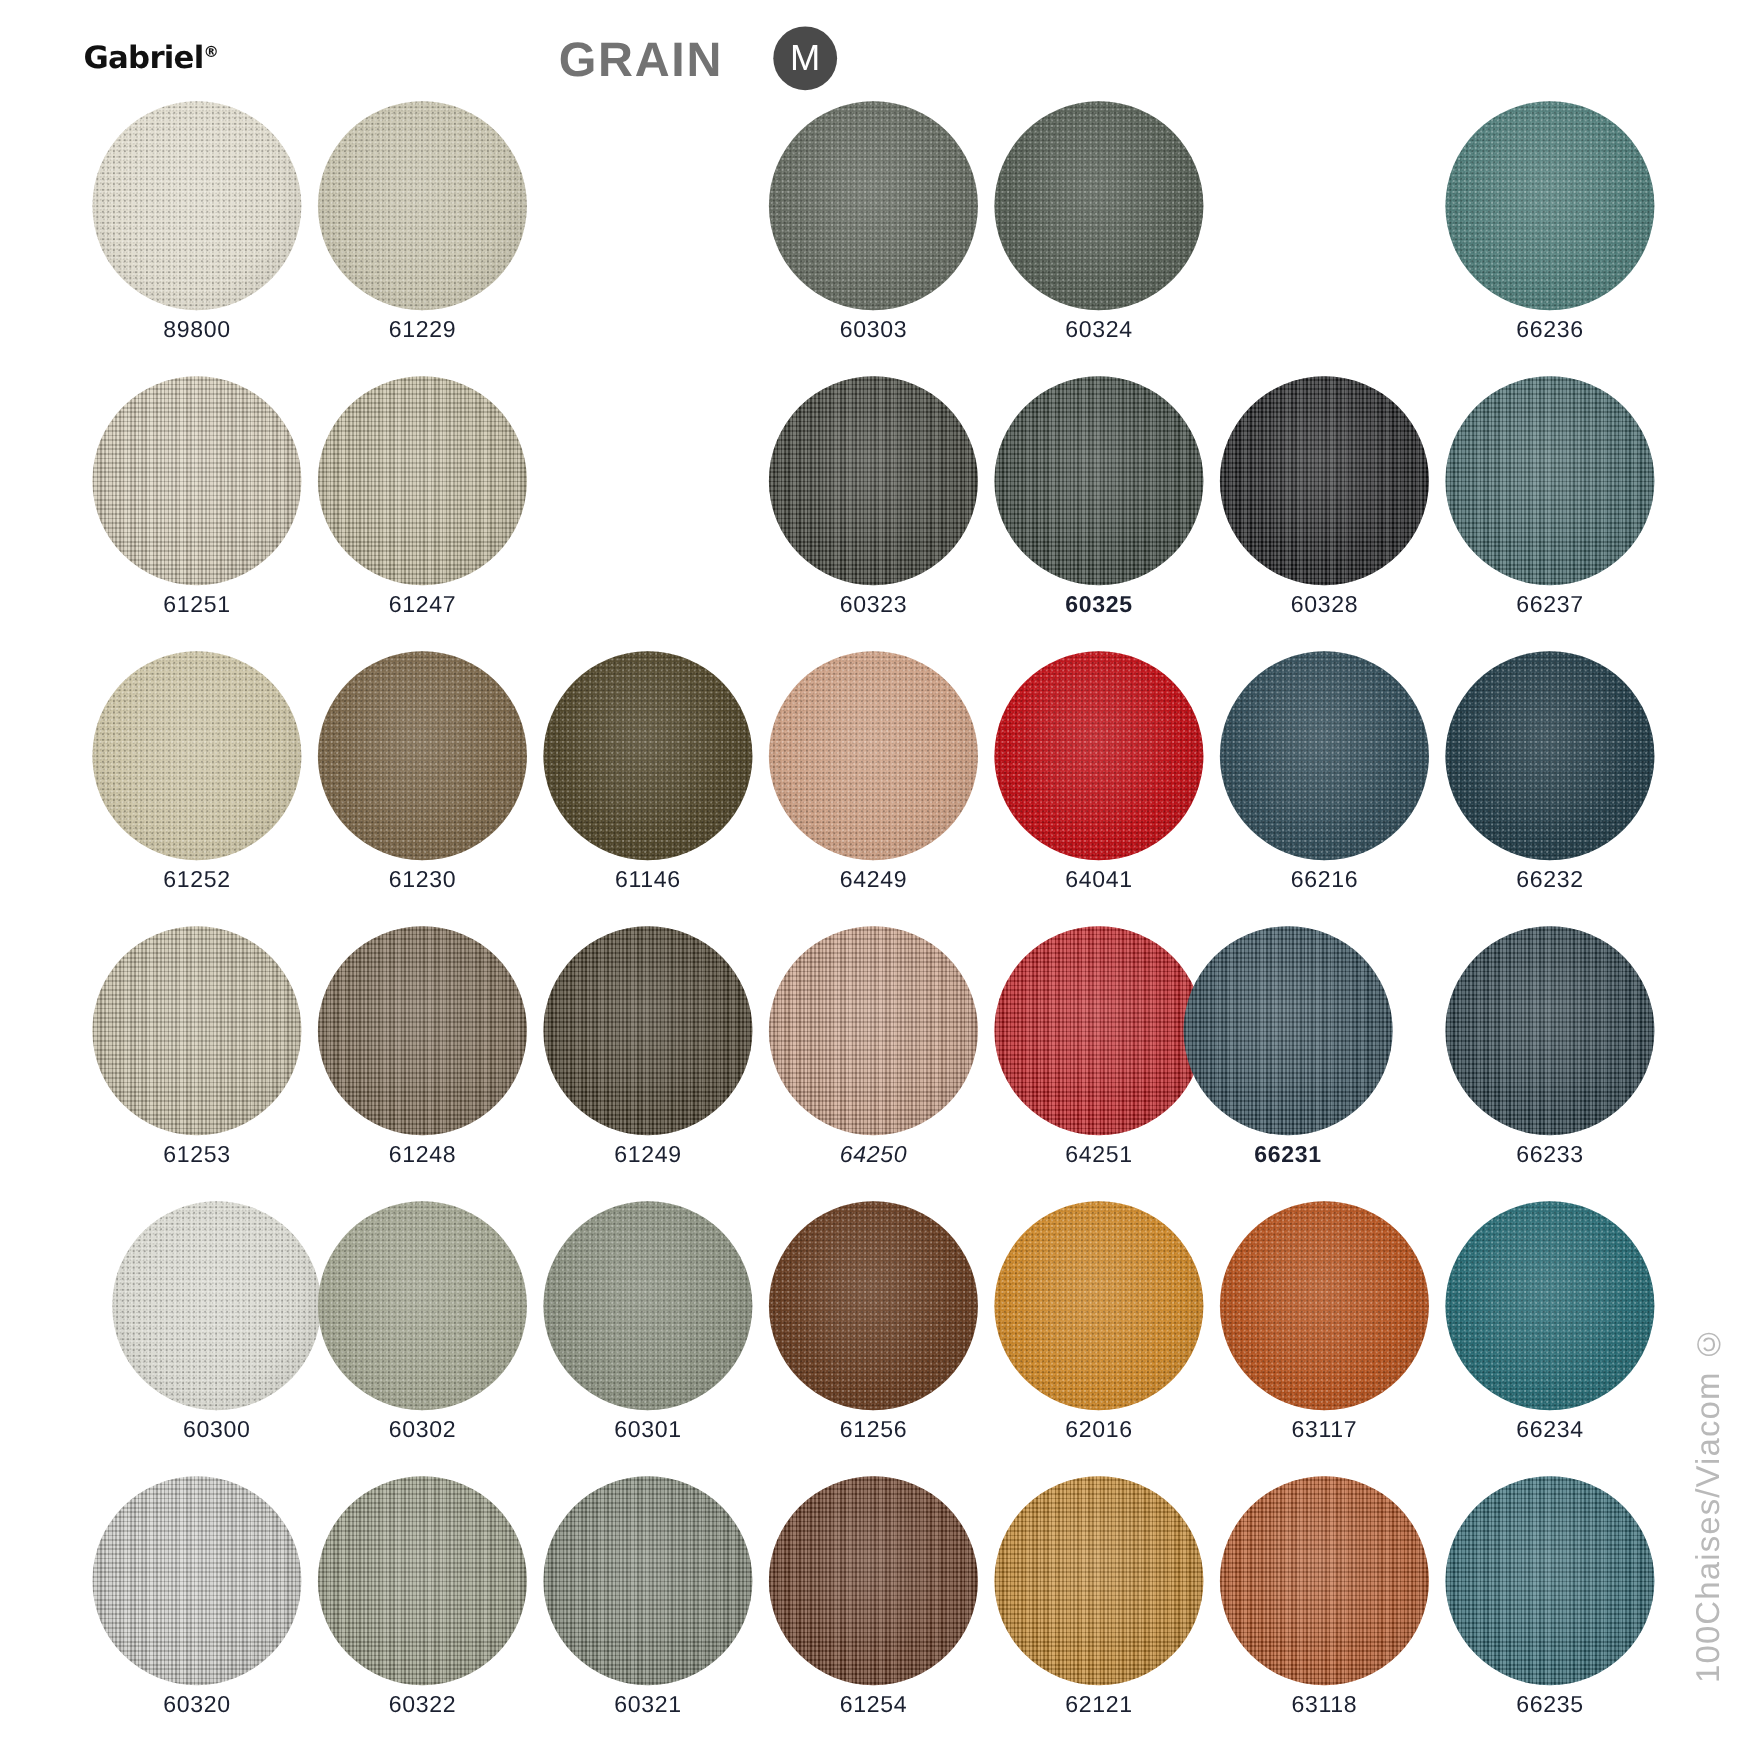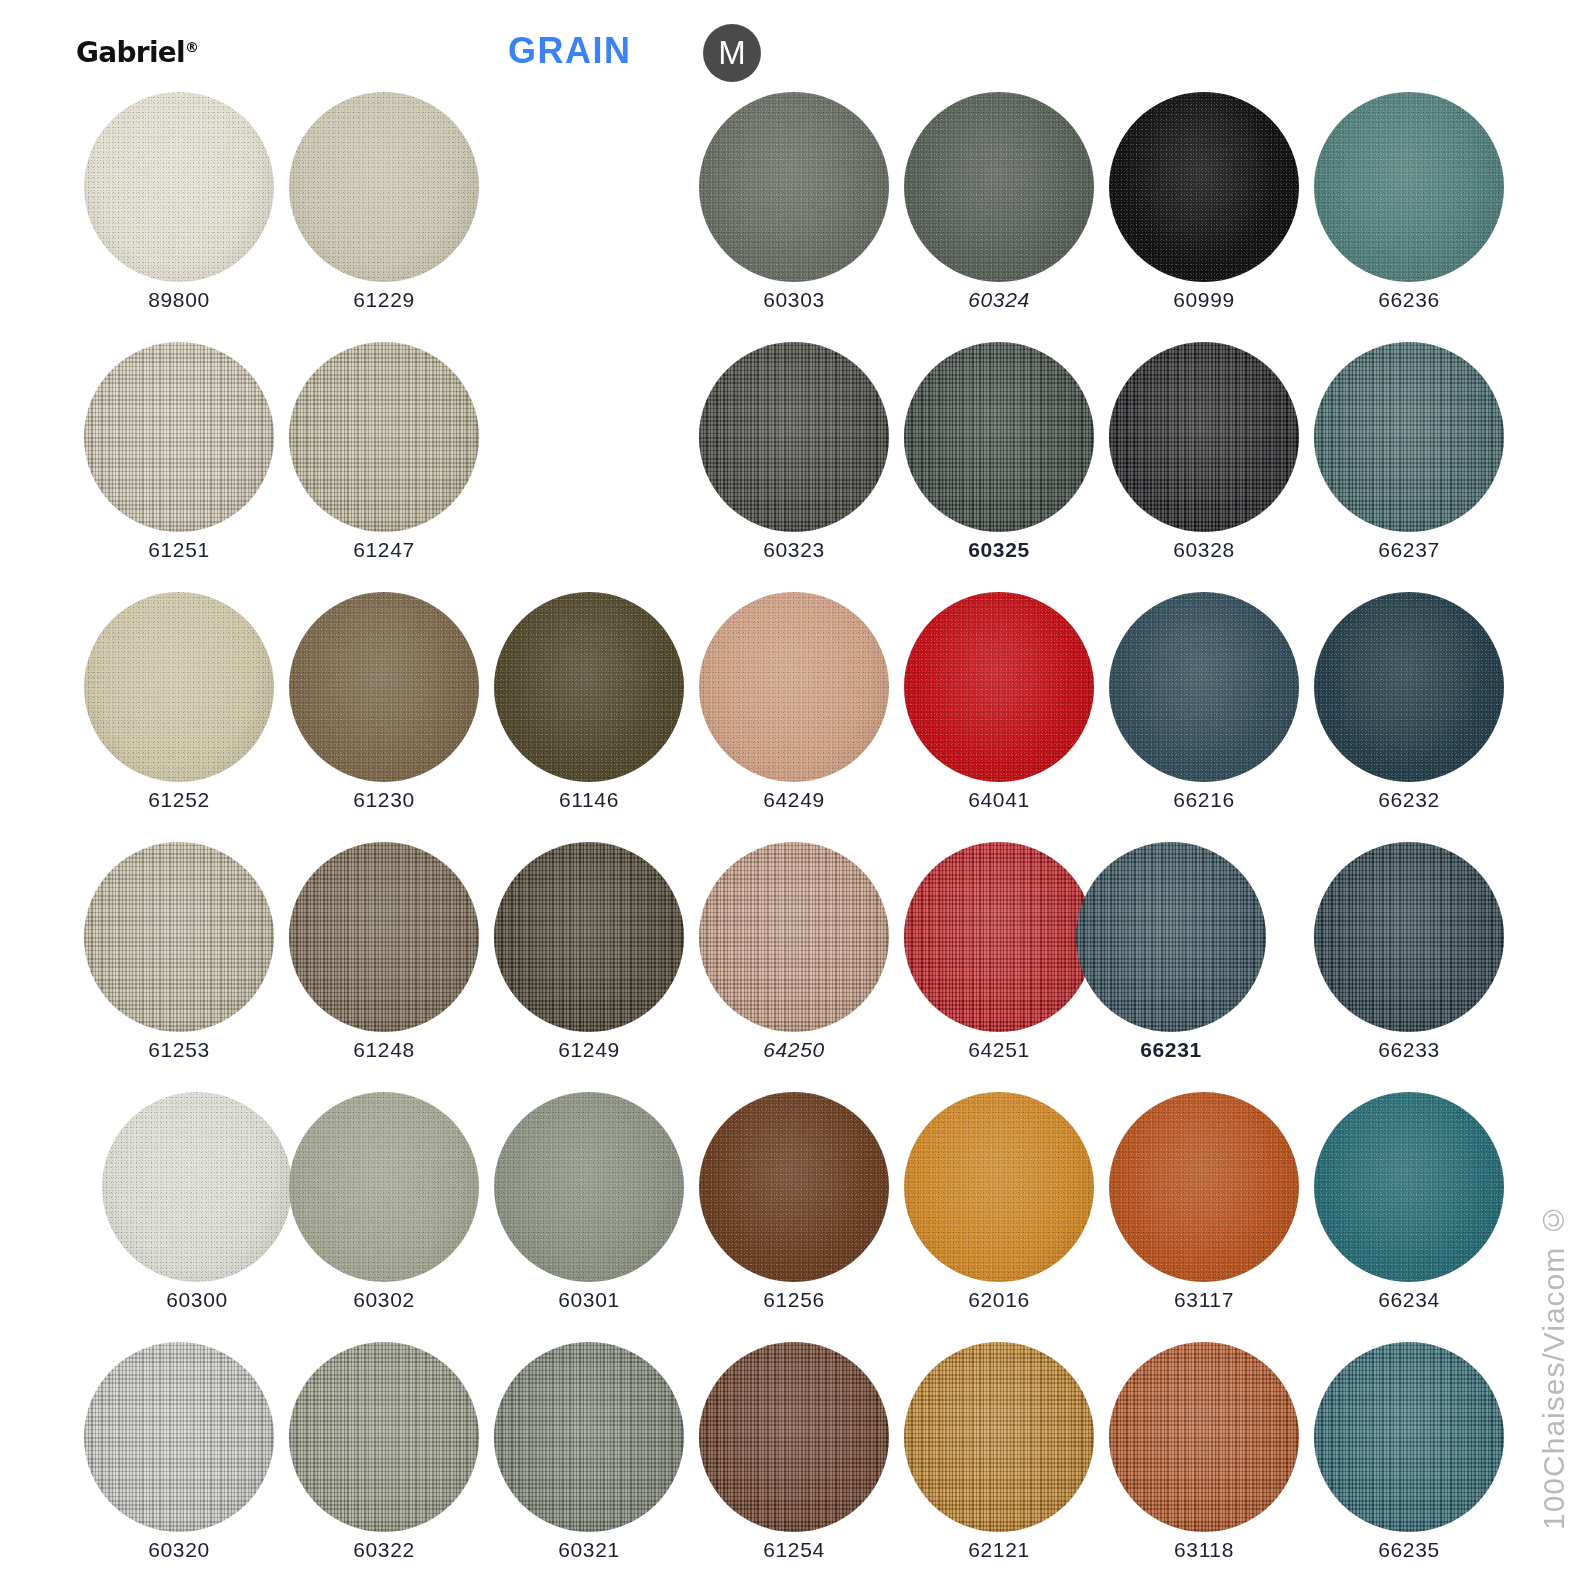--- a/index.html
+++ b/index.html
@@ -40,23 +40,23 @@
     vertical-align: super;
     font-weight: bold;
     letter-spacing: 0;
   }
   #collection-title {
     position: absolute;
     left: 508px;
     top: 30px;
     font-family: "Liberation Sans", sans-serif;
     font-weight: bold;
-    font-size: 36px;
+    font-size: 44px;
     letter-spacing: 1.5px;
-    color: #3b82f6;
+    color: #737373;
     white-space: nowrap;
   }
   #martindale-badge {
     position: absolute;
     left: 703px;
     top: 24px;
     width: 58px;
     height: 58px;
     border-radius: 50%;
     background: #4a4a4a;
@@ -197,31 +197,25 @@
         </div>
         <div class="swatch-label">61229</div>
       </div>
       <div class="swatch-cell empty" style="left: 486px;"></div>
       <div class="swatch-cell" style="left: 691px;">
         <div class="swatch-disc" style="background-color: rgb(106, 112, 102);">
           <div class="tex-grain"></div>
         </div>
         <div class="swatch-label">60303</div>
       </div>
-      <div class="swatch-cell" style="left: 896px; font-style: italic;">
+      <div class="swatch-cell" style="left: 896px;">
         <div class="swatch-disc" style="background-color: rgb(90, 99, 89);">
           <div class="tex-grain"></div>
         </div>
         <div class="swatch-label">60324</div>
-      </div>
-      <div class="swatch-cell" style="left: 1101px;">
-        <div class="swatch-disc" style="background-color: rgb(20, 21, 19);">
-          <div class="tex-grain"></div>
-        </div>
-        <div class="swatch-label">60999</div>
       </div>
       <div class="swatch-cell" style="left: 1306px;">
         <div class="swatch-disc" style="background-color: rgb(83, 128, 125);">
           <div class="tex-grain"></div>
         </div>
         <div class="swatch-label">66236</div>
       </div>
     </div>
     <div class="grid-row">
       <div class="swatch-cell" style="left: 76px;">

